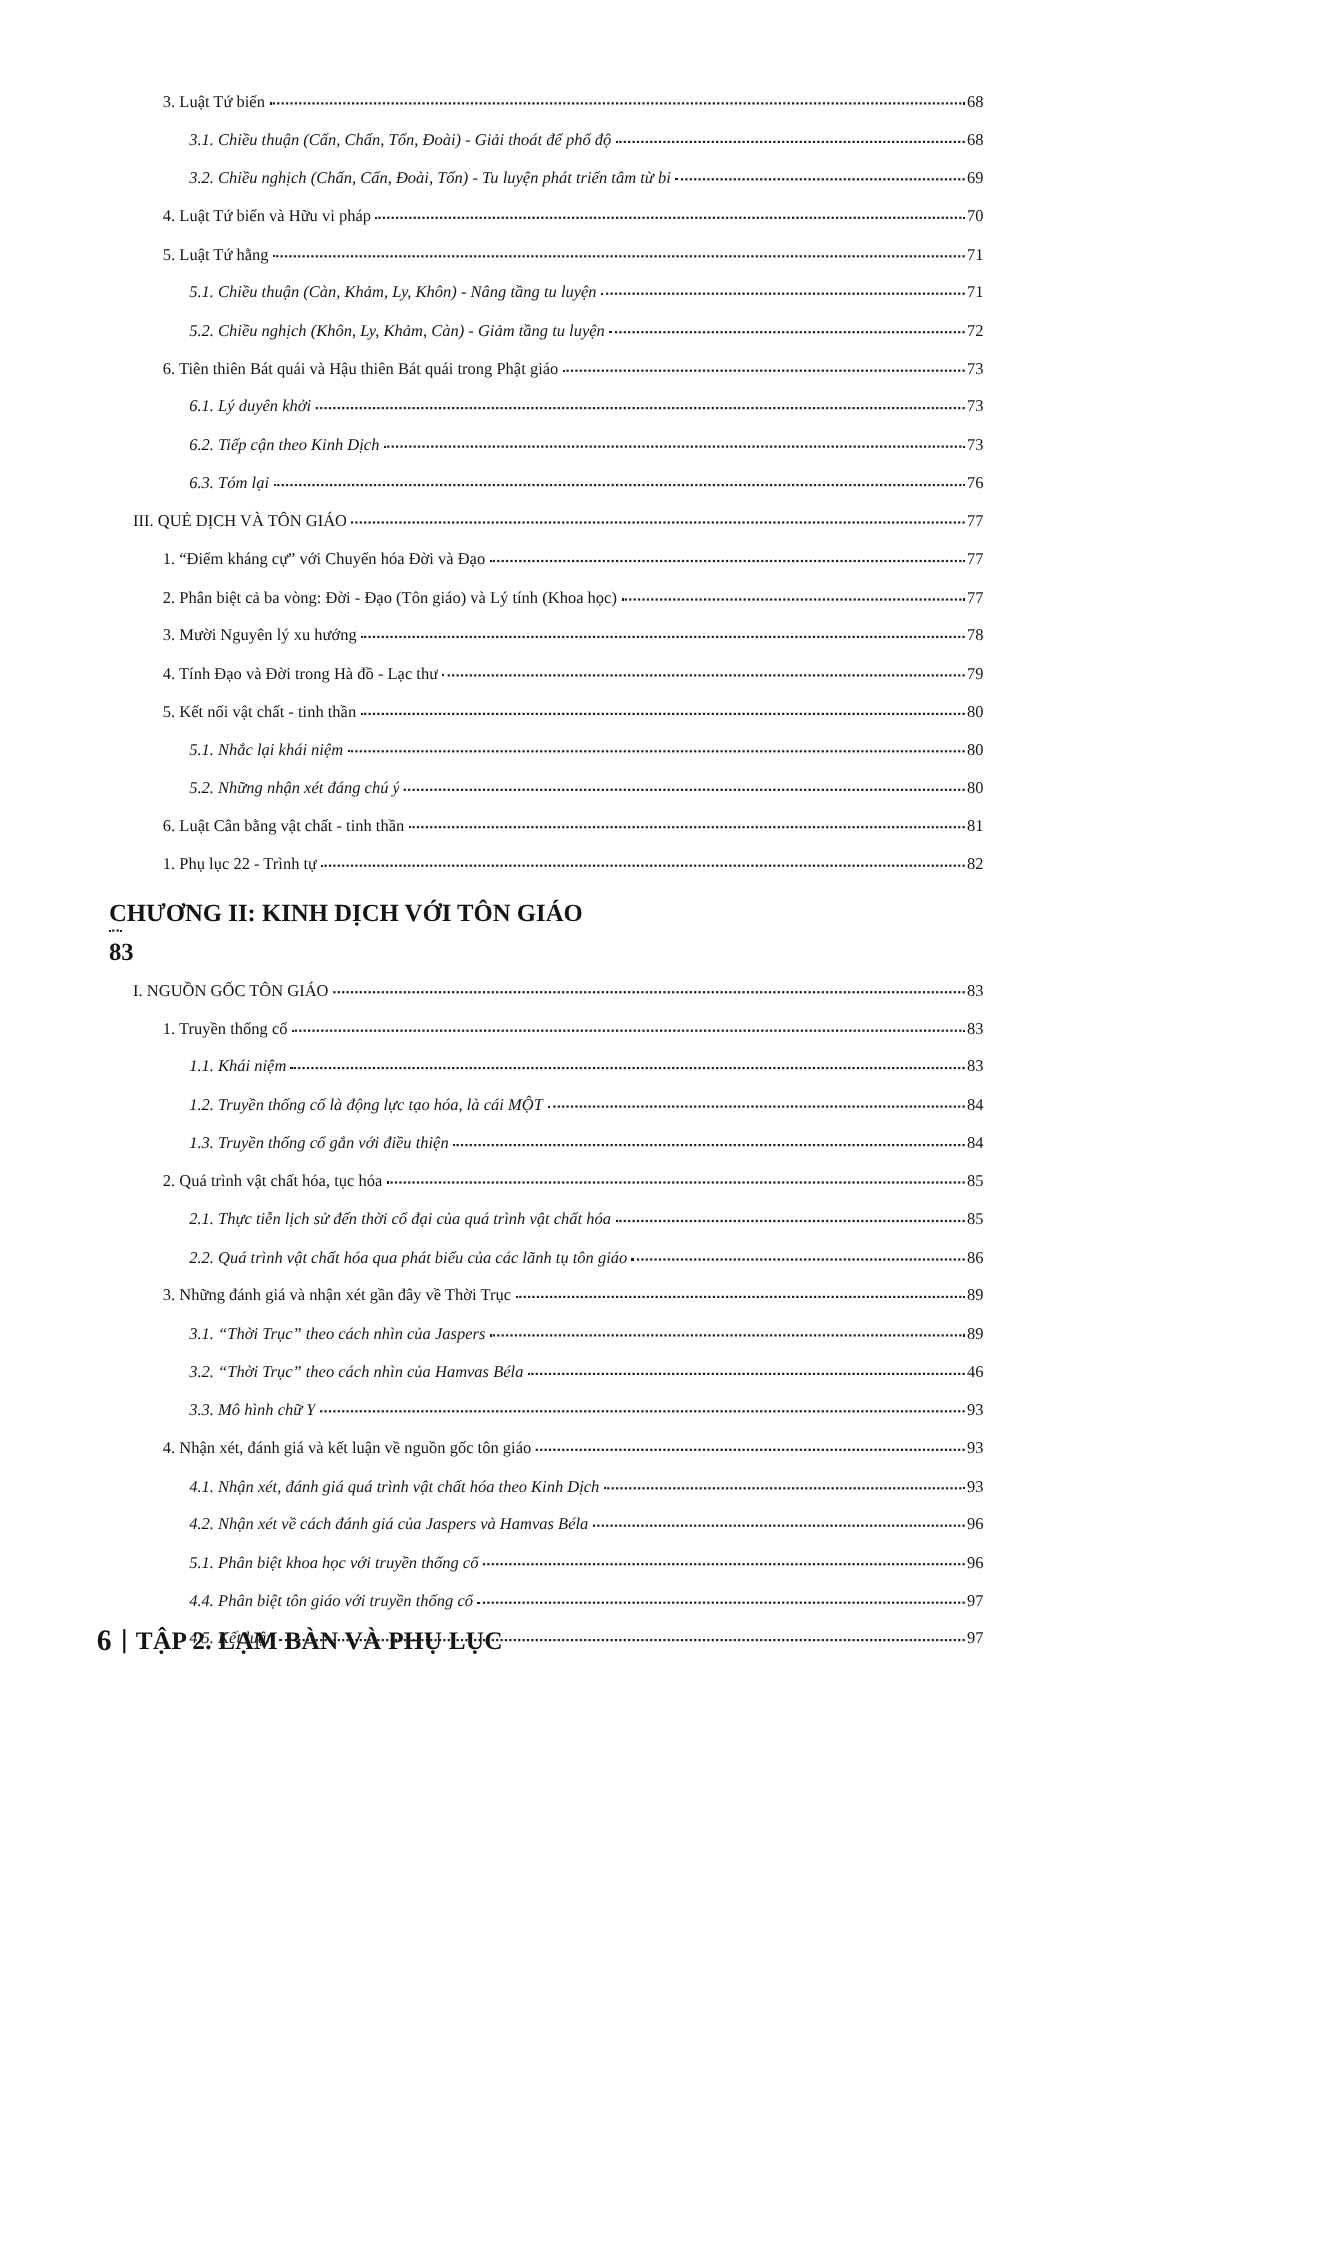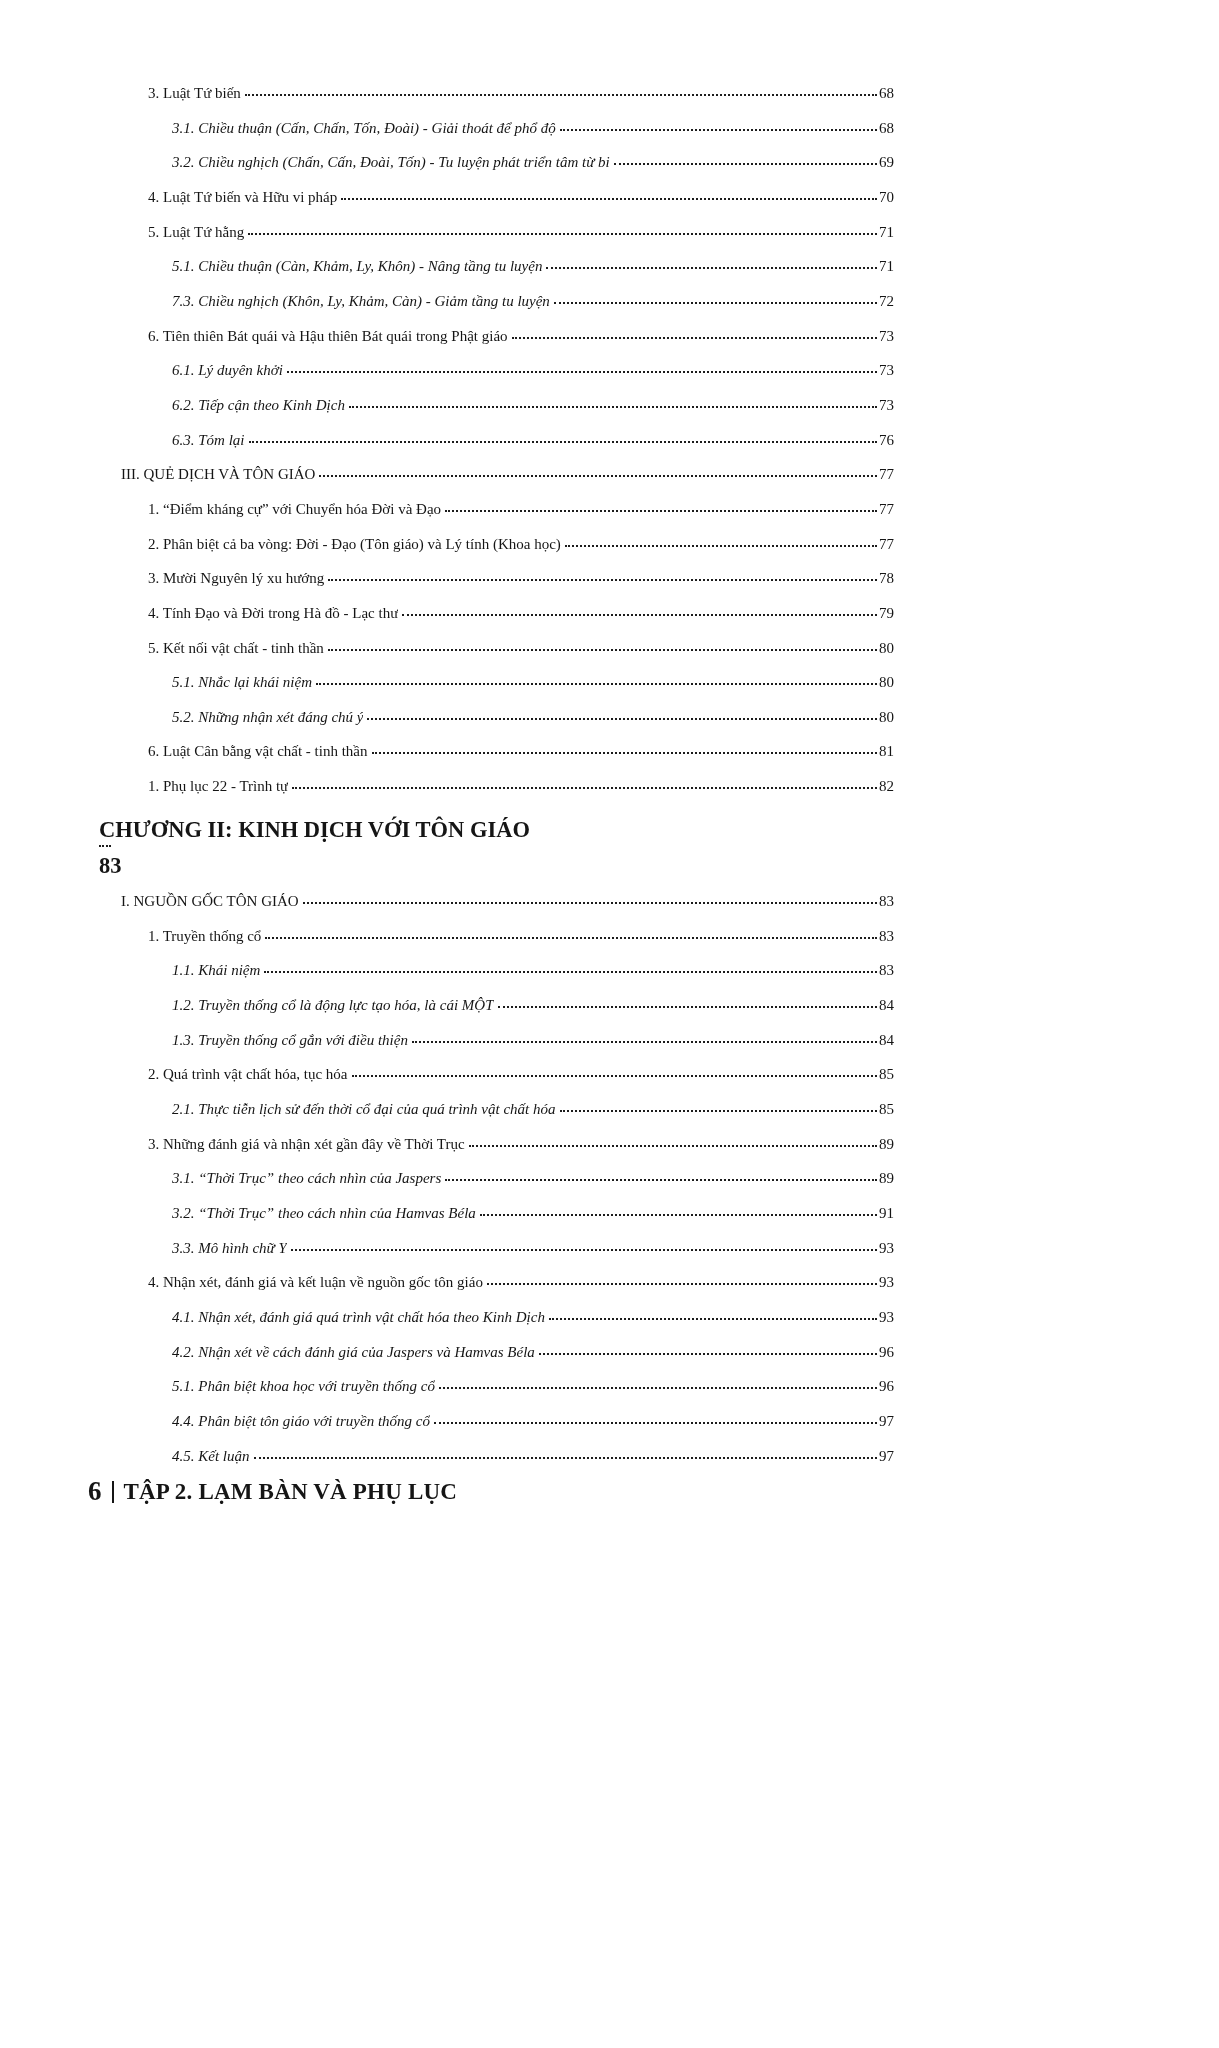--- a/index.html
+++ b/index.html
@@ -111,21 +111,21 @@
         <span class="label">5. Luật Tứ hằng</span>
         <span class="leader"></span>
         <span class="pagenum">71</span>
       </div>
       <div class="toc-row level-3 style-italic">
         <span class="label">5.1. Chiều thuận (Càn, Khảm, Ly, Khôn) - Nâng tầng tu luyện</span>
         <span class="leader"></span>
         <span class="pagenum">71</span>
       </div>
       <div class="toc-row level-3 style-italic">
-        <span class="label">7.3. Chiều nghịch (Khôn, Ly, Khảm, Càn) - Giảm tầng tu luyện</span>
+        <span class="label">5.2. Chiều nghịch (Khôn, Ly, Khảm, Càn) - Giảm tầng tu luyện</span>
         <span class="leader"></span>
         <span class="pagenum">72</span>
       </div>
       <div class="toc-row level-2 style-normal">
         <span class="label">6. Tiên thiên Bát quái và Hậu thiên Bát quái trong Phật giáo</span>
         <span class="leader"></span>
         <span class="pagenum">73</span>
       </div>
       <div class="toc-row level-3 style-italic">
         <span class="label">6.1. Lý duyên khởi</span>
@@ -225,34 +225,39 @@
       <div class="toc-row level-2 style-normal">
         <span class="label">2. Quá trình vật chất hóa, tục hóa</span>
         <span class="leader"></span>
         <span class="pagenum">85</span>
       </div>
       <div class="toc-row level-3 style-italic">
         <span class="label">2.1. Thực tiễn lịch sử đến thời cổ đại của quá trình vật chất hóa</span>
         <span class="leader"></span>
         <span class="pagenum">85</span>
       </div>
+      <div class="toc-row level-3 style-italic">
+        <span class="label">2.2. Quá trình vật chất hóa qua phát biểu của các lãnh tụ tôn giáo</span>
+        <span class="leader"></span>
+        <span class="pagenum">86</span>
+      </div>
       <div class="toc-row level-2 style-normal">
         <span class="label">3. Những đánh giá và nhận xét gần đây về Thời Trục</span>
         <span class="leader"></span>
         <span class="pagenum">89</span>
       </div>
       <div class="toc-row level-3 style-italic">
         <span class="label">3.1. “Thời Trục” theo cách nhìn của Jaspers</span>
         <span class="leader"></span>
         <span class="pagenum">89</span>
       </div>
       <div class="toc-row level-3 style-italic">
         <span class="label">3.2. “Thời Trục” theo cách nhìn của Hamvas Béla</span>
         <span class="leader"></span>
-        <span class="pagenum">91</span>
+        <span class="pagenum">46</span>
       </div>
       <div class="toc-row level-3 style-italic">
         <span class="label">3.3. Mô hình chữ Y</span>
         <span class="leader"></span>
         <span class="pagenum">93</span>
       </div>
       <div class="toc-row level-2 style-normal">
         <span class="label">4. Nhận xét, đánh giá và kết luận về nguồn gốc tôn giáo</span>
         <span class="leader"></span>
         <span class="pagenum">93</span>

